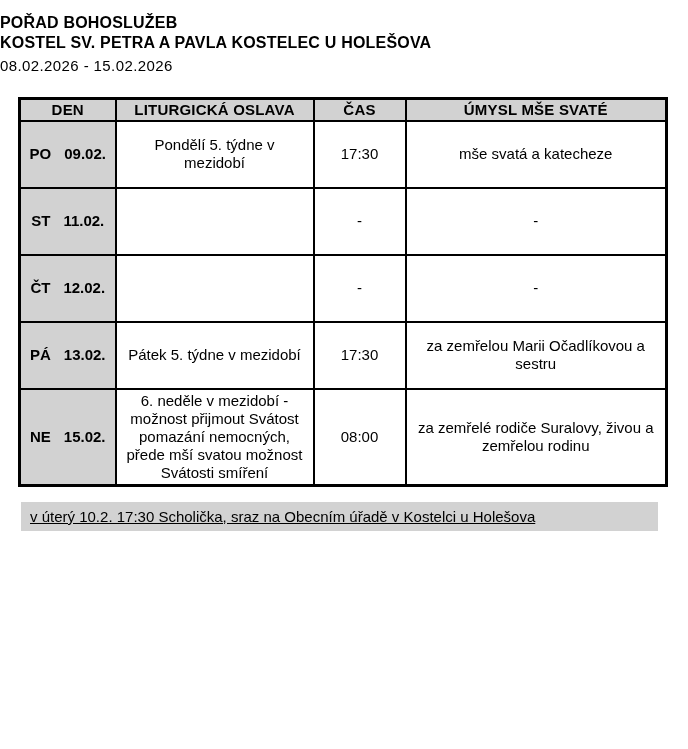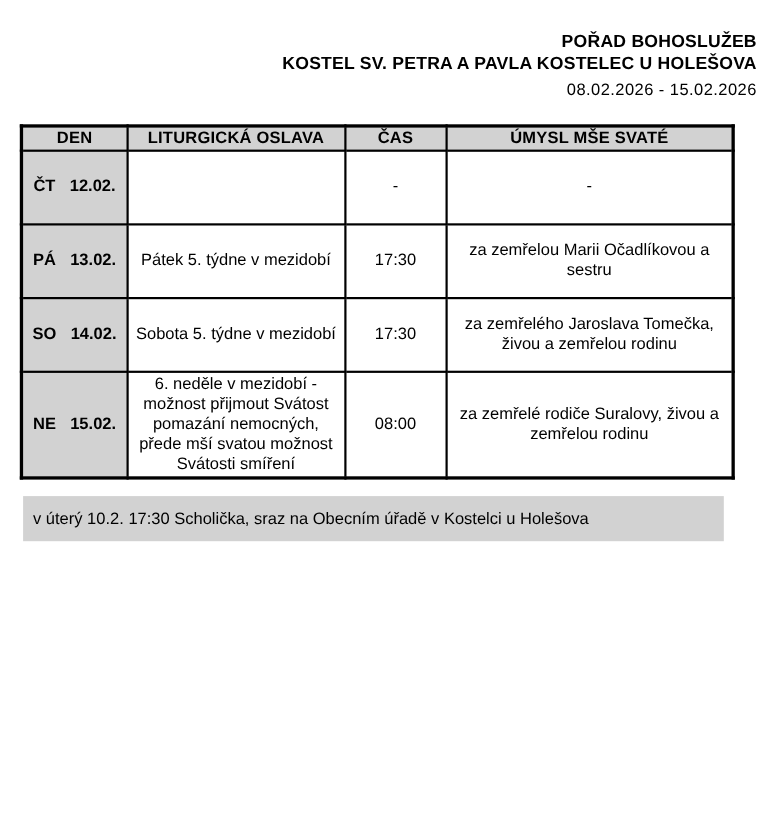--- a/index.html
+++ b/index.html
@@ -6,22 +6,22 @@
   html, body { margin: 0; padding: 0; }
   body {
     width: 688px;
     height: 749px;
     background: #ffffff;
     color: #000000;
     font-family: "Liberation Sans", sans-serif;
     overflow: hidden;
   }
   .title-block {
-    text-align: right;
-    padding-top: 29px;
+    text-align: left;
+    padding-top: 13px;
     line-height: 20px;
   }
   .title, .subtitle {
     font-size: 16px;
     font-weight: bold;
     letter-spacing: 0.2px;
   }
   .date-range {
     font-size: 15px;
     margin-top: 3px;
@@ -55,27 +55,28 @@
   .schedule tr.row { height: 67px; }
   .schedule tr.row-tall { height: 92px; }
   td.day-cell {
     background: #d2d2d2;
     font-weight: bold;
     white-space: normal;
   }
   td.day-cell .day-abbr { margin-right: 13px; }
   .note-bar {
     width: 637px;
-    height: 41px;
+    height: 29px;
     background: #d2d2d2;
     margin: 15px 0 0 21px;
     display: flex;
     align-items: center;
     padding-left: 9px;
     font-size: 15px;
+    text-decoration: underline;
   }
 </style>
 </head>
 <body>
 
 <div class="title-block">
   <div class="title">POŘAD BOHOSLUŽEB</div>
   <div class="subtitle">KOSTEL SV. PETRA A PAVLA KOSTELEC U HOLEŠOVA</div>
   <div class="date-range">08.02.2026 - 15.02.2026</div>
 </div>
@@ -90,38 +91,44 @@
   <thead>
     <tr>
       <th>DEN</th>
       <th>LITURGICKÁ OSLAVA</th>
       <th>ČAS</th>
       <th>ÚMYSL MŠE SVATÉ</th>
     </tr>
   </thead>
   <tbody>
     <tr class="row">
+      <td class="day-cell"><span class="day-abbr">PO</span><span>09.02.</span></td>
+      <td>Pondělí 5. týdne v
+mezidobí</td>
+      <td>17:30</td>
+      <td>mše svatá a katecheze</td>
+    </tr>
+    <tr class="row">
+      <td class="day-cell"><span class="day-abbr">ST</span><span>11.02.</span></td>
+      <td></td>
+      <td>-</td>
+      <td>-</td>
+    </tr>
+    <tr class="row">
       <td class="day-cell"><span class="day-abbr">ČT</span><span>12.02.</span></td>
       <td></td>
       <td>-</td>
       <td>-</td>
     </tr>
     <tr class="row">
       <td class="day-cell"><span class="day-abbr">PÁ</span><span>13.02.</span></td>
       <td>Pátek 5. týdne v mezidobí</td>
       <td>17:30</td>
       <td>za zemřelou Marii Očadlíkovou a
 sestru</td>
-    </tr>
-    <tr class="row">
-      <td class="day-cell"><span class="day-abbr">SO</span><span>14.02.</span></td>
-      <td>Sobota 5. týdne v mezidobí</td>
-      <td>17:30</td>
-      <td>za zemřelého Jaroslava Tomečka,
-živou a zemřelou rodinu</td>
     </tr>
     <tr class="row-tall">
       <td class="day-cell"><span class="day-abbr">NE</span><span>15.02.</span></td>
       <td>6. neděle v mezidobí -
 možnost přijmout Svátost
 pomazání nemocných,
 přede mší svatou možnost
 Svátosti smíření</td>
       <td>08:00</td>
       <td>za zemřelé rodiče Suralovy, živou a

